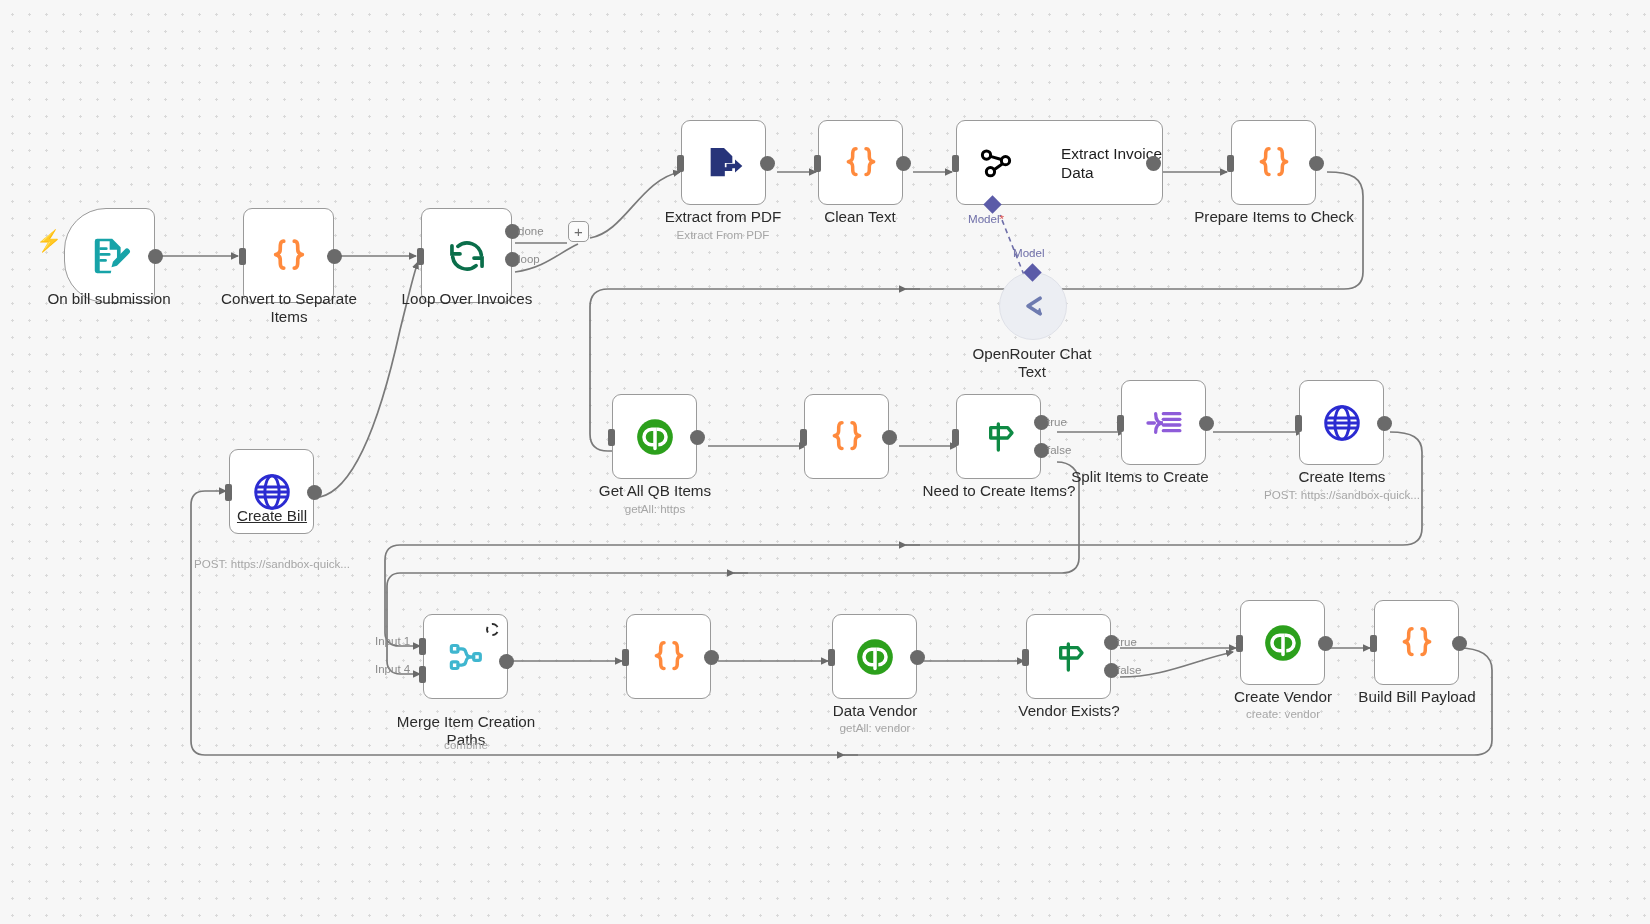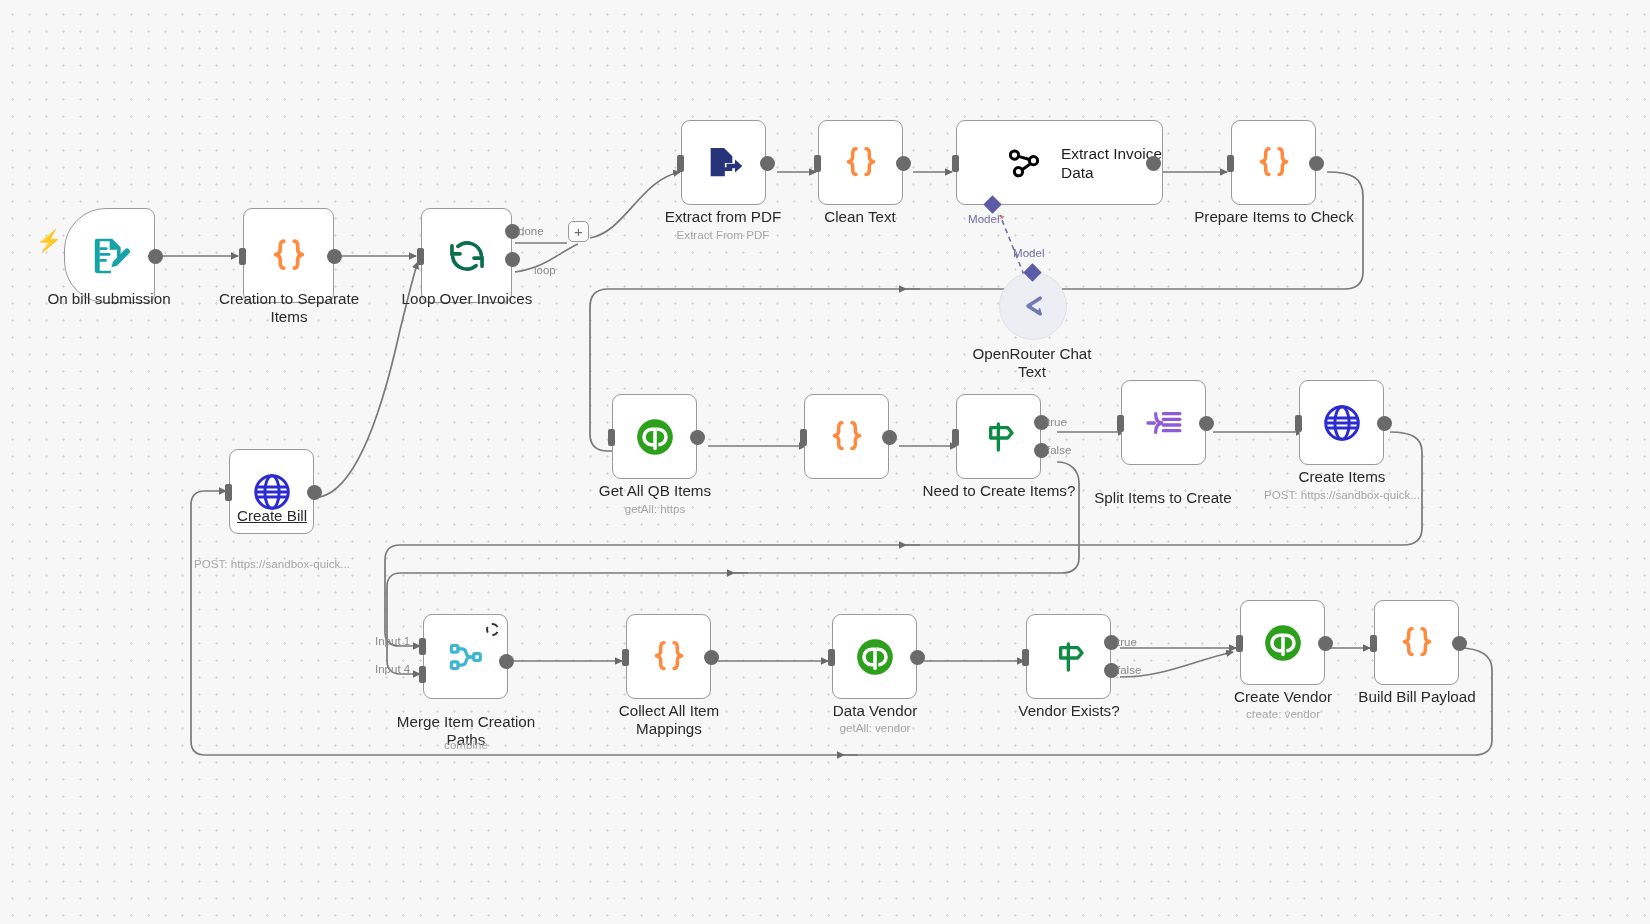--- a/index.html
+++ b/index.html
@@ -25,21 +25,21 @@
     position: absolute;
     background: #ffffff;
     border: 1.6px solid #9a9a9a;
     border-radius: 9px;
     display: flex; align-items: center; justify-content: center;
   }
   .node.trigger {
     border-top-left-radius: 42px;
     border-bottom-left-radius: 42px;
   }
-  .node.wide { justify-content: flex-end; padding-left: 20px; gap: 18px; }
+  .node.wide { justify-content: space-between; padding-left: 20px; gap: 18px; }
   .node-title {
     position: absolute;
     text-align: center;
     font-size: 15.2px;
     color: #2b2b2b;
     line-height: 17.5px;
     white-space: pre-line;
     pointer-events: none;
   }
   .node-sub {
@@ -225,38 +225,38 @@
   <div class="node" style="left:243px; top:208px; width:91px; height:95px;">
     <span>
       <svg class="icon" width="42" height="42" viewBox="0 0 24 24" fill="none" stroke="#ff8a3d" stroke-width="2.1" stroke-linecap="round" stroke-linejoin="round">
         <path d="M9 3.5C6.8 3.5 7 6 7 8.2c0 2-1.6 2.8-2.6 3 1 .2 2.6 1 2.6 3 0 2.2-.2 4.7 2 4.7"></path>
         <path d="M15 3.5c2.2 0 2 2.5 2 4.7 0 2 1.6 2.8 2.6 3-1 .2-2.6 1-2.6 3 0 2.2.2 4.7-2 4.7"></path>
       </svg>
     </span>
   </div>
   <div class="port-in" style="left:239px; top:248px;"></div>
   <div class="port-out" style="left:327px; top:249px;"></div>
-  <div class="node-title" style="left:194px; top:290px; width:190px;">Creation to Separate
+  <div class="node-title" style="left:194px; top:290px; width:190px;">Convert to Separate
 Items</div>
 
   <div class="node" style="left:421px; top:208px; width:91px; height:95px;">
     <span>
       <svg class="icon" width="42" height="42" viewBox="0 0 24 24" fill="none" stroke="#0a6e4a" stroke-width="2.1" stroke-linecap="round">
         <path d="M20.2 11.5a8.2 8.2 0 0 0-13.4-5"></path>
         <path d="M3.8 12.5a8.2 8.2 0 0 0 13.4 5"></path>
         <path d="M3.4 6.2v4.6h4.6"></path>
         <path d="M20.6 17.8v-4.6h-4.6"></path>
       </svg>
     </span>
   </div>
   <div class="port-in" style="left:417px; top:248px;"></div>
   <div class="port-out" style="left:505px; top:224px;"></div>
   <div class="port-out" style="left:505px; top:252px;"></div>
   <div class="port-label" style="left:518px; top:225px;">done</div>
-  <div class="port-label" style="left:534px; top:253px;margin-top:11px;">loop</div>
+  <div class="port-label" style="left:518px; top:253px;">loop</div>
   <div class="plus-btn" style="left:568px; top:221px;">+</div>
   <div class="node-title" style="left:372px; top:290px; width:190px;">Loop Over Invoices</div>
 
   <div class="node" style="left:681px; top:120px; width:85px; height:85px;">
     <span>
       <svg class="icon" width="40" height="40" viewBox="0 0 24 24">
         <path d="M4 3h8l5 5v4h-4.5v2.6H17l-.1 2.2H12.5V20H4z" fill="#27347a"></path>
         <path d="M13.5 12.4h5.1V9.9l4.4 3.9-4.4 3.9v-2.5h-5.1z" fill="#27347a"></path>
       </svg>
     </span>
@@ -370,21 +370,21 @@
         <path d="M7 6.4c0 3.4 1.4 5.6 4.4 5.6 -3 0-4.4 2.2-4.4 5.6"></path>
         <path d="M11.6 6.4h9.9"></path>
         <path d="M11.6 9.8h9.9"></path>
         <path d="M11.6 13.2h9.9"></path>
         <path d="M11.6 16.6h9.9"></path>
       </svg>
     </span>
   </div>
   <div class="port-in" style="left:1117px; top:415px;"></div>
   <div class="port-out" style="left:1199px; top:416px;"></div>
-  <div class="node-title" style="left:1073px; top:468px; width:180px;margin-top:21px;">Split Items to Create</div>
+  <div class="node-title" style="left:1050px; top:468px; width:180px;">Split Items to Create</div>
 
   <div class="node" style="left:1299px; top:380px; width:85px; height:85px;">
     <span>
       <svg class="icon" width="42" height="42" viewBox="0 0 24 24" fill="none" stroke="#2b2bd1" stroke-width="1.7">
         <circle cx="12" cy="12" r="9.3"></circle>
         <ellipse cx="12" cy="12" rx="4.1" ry="9.3"></ellipse>
         <path d="M3.1 9.1h17.8M3.1 14.9h17.8M2.7 12h18.6"></path>
       </svg>
     </span>
   </div>
@@ -431,22 +431,20 @@
   <div class="node" style="left:626px; top:614px; width:85px; height:85px;">
     <span>
       <svg class="icon" width="40" height="40" viewBox="0 0 24 24" fill="none" stroke="#ff8a3d" stroke-width="2.1" stroke-linecap="round" stroke-linejoin="round">
         <path d="M9 3.5C6.8 3.5 7 6 7 8.2c0 2-1.6 2.8-2.6 3 1 .2 2.6 1 2.6 3 0 2.2-.2 4.7 2 4.7"></path>
         <path d="M15 3.5c2.2 0 2 2.5 2 4.7 0 2 1.6 2.8 2.6 3-1 .2-2.6 1-2.6 3 0 2.2.2 4.7-2 4.7"></path>
       </svg>
     </span>
   </div>
   <div class="port-in" style="left:622px; top:649px;"></div>
   <div class="port-out" style="left:704px; top:650px;"></div>
-  <div class="node-title" style="left:579px; top:702px; width:180px;">Collect All Item
-Mappings</div>
 
   <div class="node" style="left:832px; top:614px; width:85px; height:85px;">
     <span>
       <svg class="icon" width="42" height="42" viewBox="0 0 24 24">
         <circle cx="12" cy="12" r="10.2" fill="#2ca01c"></circle>
         <path d="M10.1 6.6a5.4 5.4 0 0 0 0 10.8h.9v-2h-.9a3.4 3.4 0 0 1 0-6.8h.9v9.9a1 1 0 0 0 2 0V6.6z" fill="#fff"></path>
         <path d="M13.9 17.4a5.4 5.4 0 0 0 0-10.8H13v2h.9a3.4 3.4 0 0 1 0 6.8z" fill="#fff"></path>
       </svg>
     </span>
   </div>

